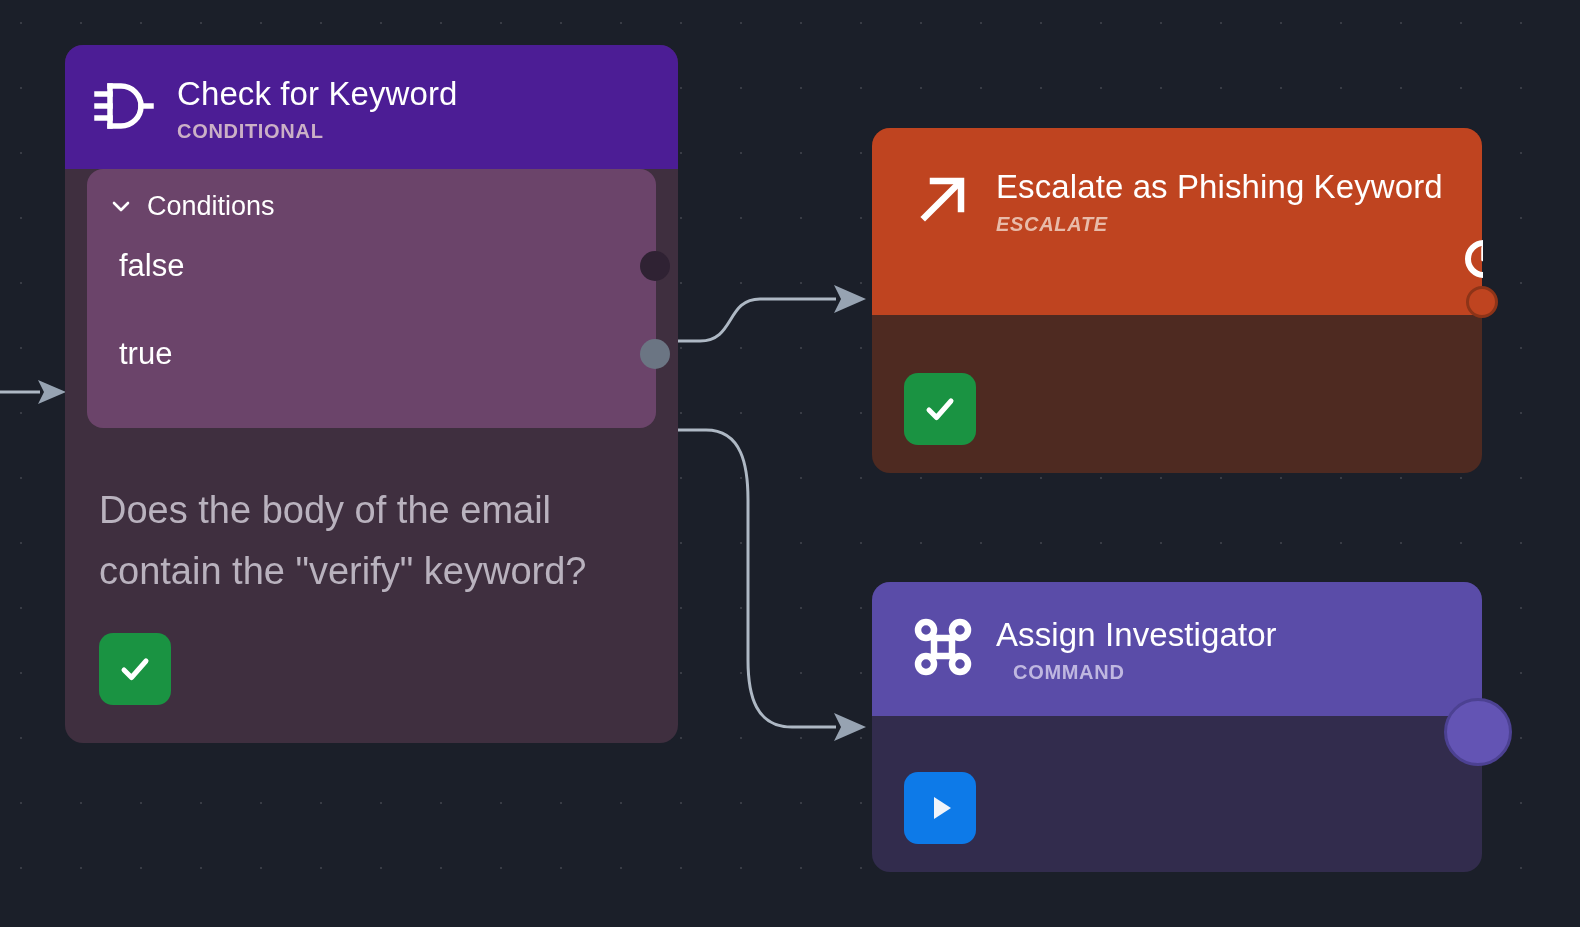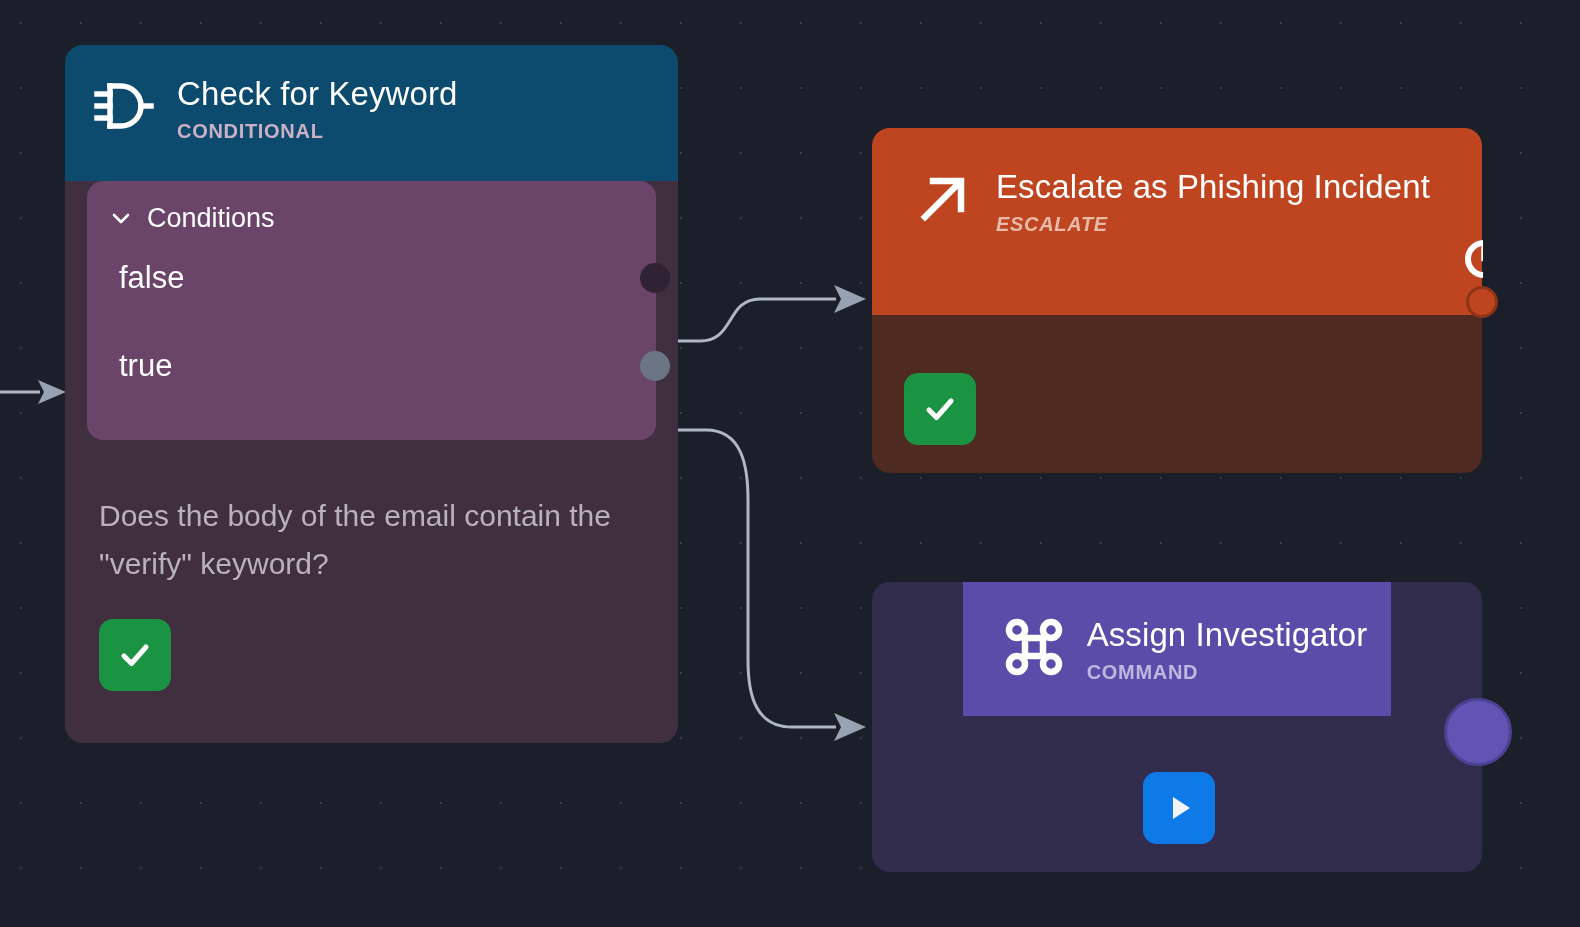--- a/index.html
+++ b/index.html
@@ -90,22 +90,22 @@
   #node-conditional {
     left: 65px;
     top: 45px;
     width: 613px;
     height: 698px;
   }
   #node-conditional .node-inner {
     background: #3f2f3f;
   }
   #node-conditional .node-header {
-    background: #0c4a6e;
-    padding-bottom: 38px;
+    background: #4c1d95;
+    padding-bottom: 26px;
   }
   #node-conditional .node-subtitle { color: #cbb0c6; }
   .conditions-panel {
     background: #6b446a;
     border-radius: 16px;
     margin: 0 22px 0 22px;
     padding: 22px 0 30px 0;
     position: relative;
   }
   .conditions-head {
@@ -134,21 +134,21 @@
   .port {
     position: absolute;
     right: -14px;
     width: 30px; height: 30px;
     border-radius: 50%;
   }
   .port-true { background: #6b7583; }
   .port-false { background: #2f2233; }
   .cond-desc {
     color: #b9b2be;
-    font-size: 30px;
+    font-size: 38px;
     line-height: 1.62;
     padding-top: 26px;
     max-width: 560px;
   }
   .status-btn {
     width: 72px; height: 72px;
     border-radius: 14px;
     display: flex; align-items: center; justify-content: center;
     margin-top: 30px;
   }
@@ -192,28 +192,28 @@
     box-sizing: border-box;
   }
 
   
   #node-command {
     left: 872px;
     top: 582px;
     width: 610px;
     height: 290px;
   }
-  #node-command .node-inner { background: #322c4d; align-items: center; }
+  #node-command .node-inner { background: #322c4d; }
   #node-command .node-header {
     background: #5a4ca8;
     padding: 30px 24px 26px 40px;
     height: 160px;
     box-sizing: border-box;
   }
-  #node-command .node-subtitle { color: #bfb7e0; }
+  #node-command .node-subtitle { color: #bfb7e0; margin-left: 17px; }
   #node-command .node-body { padding: 26px 28px 28px 32px; }
   .port-out-large {
     position: absolute;
     right: -30px;
     top: 116px;
     width: 68px; height: 68px;
     border-radius: 50%;
     background: #6354b4;
     border: 3px solid #4c4192;
     box-sizing: border-box;
@@ -303,21 +303,21 @@
       <div class="node-header">
         <div class="node-icon">
           <svg width="62" height="62" viewBox="0 0 62 62" aria-hidden="true">
             <g fill="none" stroke="#ffffff" stroke-width="6.5" stroke-linecap="square">
               <path d="M13 49 L47 15"></path>
               <path d="M21 13 H49 V41"></path>
             </g>
           </svg>
         </div>
         <div class="node-title-wrap">
-          <div class="node-title">Escalate as Phishing Incident</div>
+          <div class="node-title">Escalate as Phishing Keyword</div>
           <div class="node-subtitle">ESCALATE</div>
         </div>
       </div>
 
       <div class="node-body">
         <div class="status-btn status-green">
           <svg width="40" height="40" viewBox="0 0 40 40" aria-hidden="true">
             <path d="M9 21 L16.5 28.5 L31 12" fill="none" stroke="#ffffff" stroke-width="5" stroke-linecap="round" stroke-linejoin="round"></path>
           </svg>
         </div>

